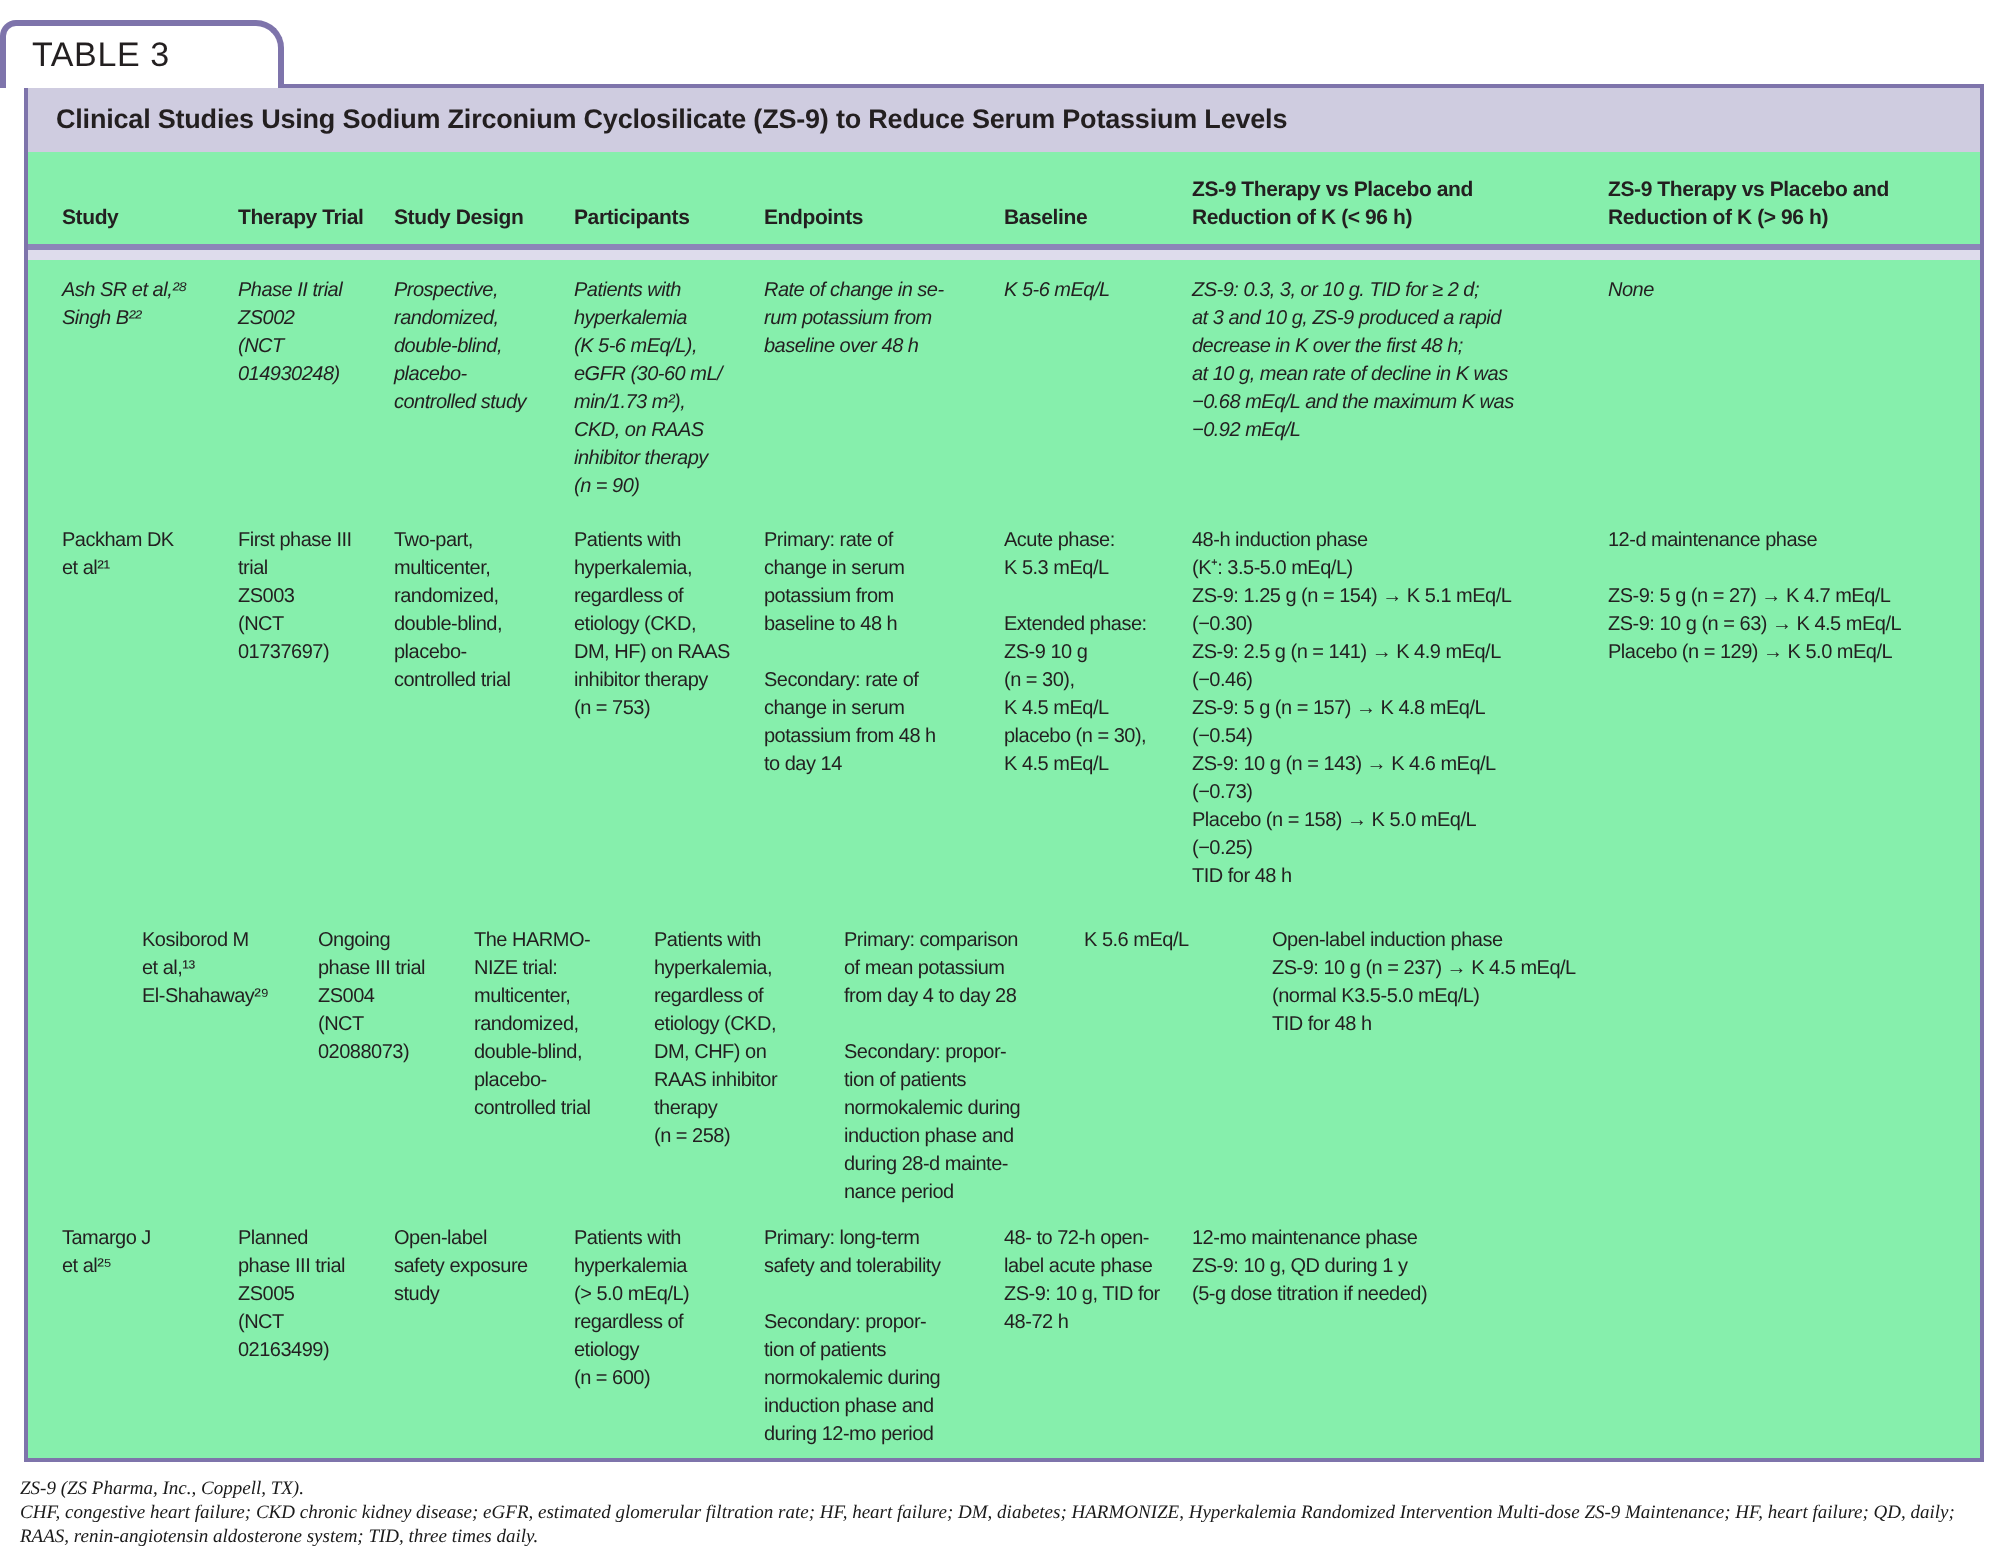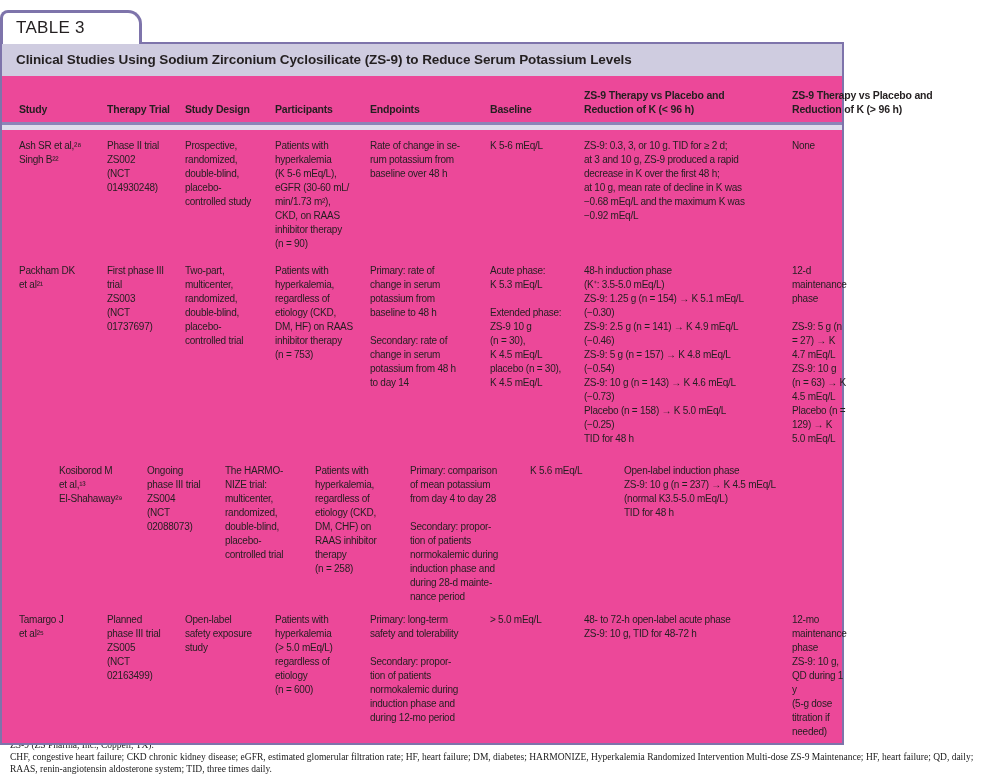--- a/index.html
+++ b/index.html
@@ -10,22 +10,22 @@
   .page { position:relative; width:1000px; height:780px; overflow:hidden; }
 
   .tab {
     position:absolute; left:0; top:10px; width:142px; height:34px;
     background:#ffffff; border:3px solid #7e74ab; border-bottom:none;
     border-radius:8px 14px 0 0; z-index:2;
     padding:5px 0 0 13px; font-weight:normal; font-size:17px; letter-spacing:.3px;
   }
 
   .frame {
-    position:absolute; left:0; top:42px; width:844px;
-    border:2px solid #7e74ab; background:#ec4899; z-index:1;
+    position:absolute; left:12px; top:42px; width:980px;
+    border:2px solid #7e74ab; background:#86efac; z-index:1;
   }
   .title-bar {
     background:#cfcce0; padding:8px 14px 9px;
     font-weight:bold; font-size:13.5px; letter-spacing:-0.1px;
   }
 
   .grid {
     display:grid;
     grid-template-columns: 88px 78px 90px 95px 120px 94px 208px 1fr;
     padding-left:17px; padding-right:6px;
@@ -33,33 +33,34 @@
   .header-row { padding-top:12px; align-items:end; }
   .h {
     font-weight:bold; font-size:10.5px; line-height:14px;
     letter-spacing:-0.2px; white-space:pre; padding:0 6px 6px 0; overflow:visible;
   }
   .rule    { height:3px; background:#8c84b8; }
   .subrule { height:5px; background:#dedcec; }
 
   .body { padding-bottom:4px; }
   .row  { padding-top:9px; }
-  .row-1 { min-height:125px; }
+  .row-1 { min-height:125px;font-style:italic; }
   .row-2 { min-height:200px; }
   .row-3 { min-height:147px;margin-left:40px; }
   .row-4 { min-height:120px; }
   .cell {
     font-size:10px; line-height:14px; letter-spacing:-0.25px;
     white-space:pre-line; padding-right:10px;
   }
 
   .footnotes {
     position:absolute; left:10px; top:739px; width:988px;
     font-family:"Liberation Serif", serif; font-size:9.5px; line-height:12px;
     color:#1a1a1a;
+    font-style:italic;
   }
   .footnotes p { margin:0; }
 </style>
 </head>
 <body>
 
 <div class="page">
 
   <div class="tab">
     <span>TABLE 3</span>
@@ -238,21 +239,20 @@
 etiology
 (n = 600)</div>
         <div class="cell">Primary: long-term
 safety and tolerability
 
 Secondary: propor-
 tion of patients
 normokalemic during
 induction phase and
 during 12-mo period</div>
-        <div class="cell">&gt; 5.0 mEq/L</div>
         <div class="cell">48- to 72-h open-label acute phase
 ZS-9: 10 g, TID for 48-72 h</div>
         <div class="cell">12-mo maintenance phase
 ZS-9: 10 g, QD during 1 y
 (5-g dose titration if needed)</div>
       </div>
 
     </div>
   </div>
 

